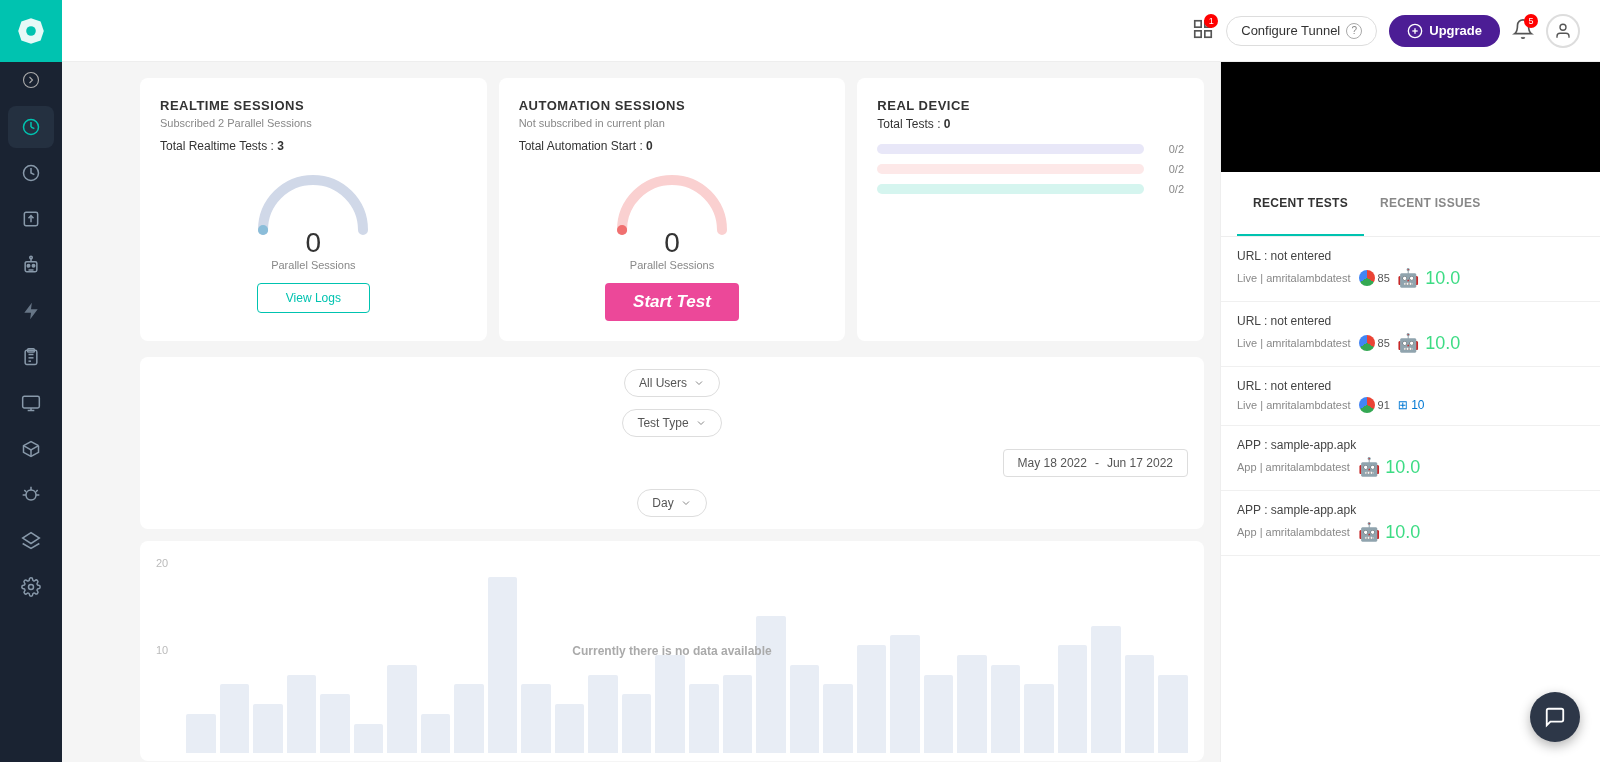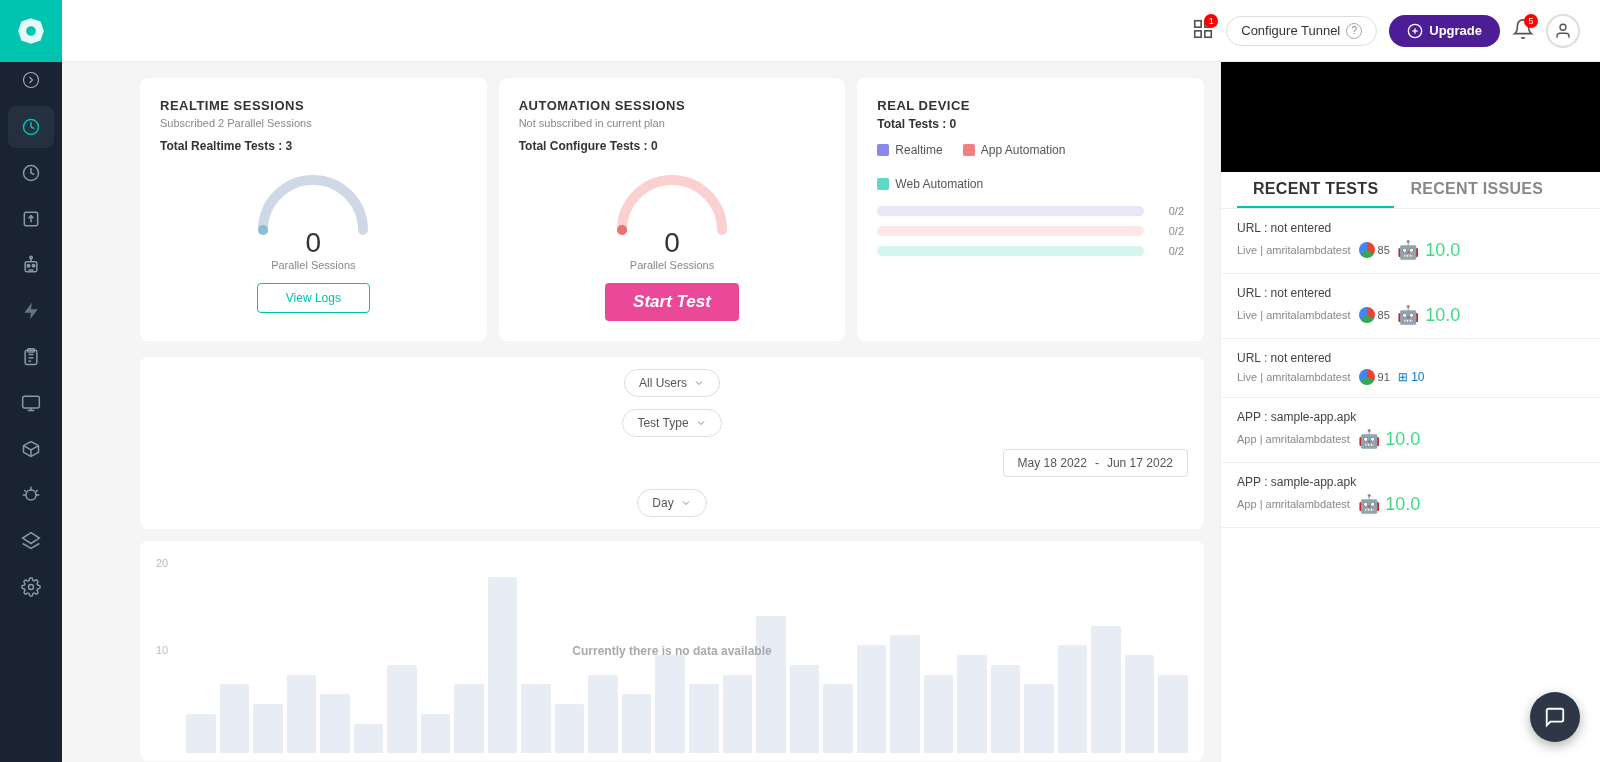--- a/index.html
+++ b/index.html
@@ -181,21 +181,21 @@
     .card-subtitle {
       font-size: 11px;
       color: #888;
       margin-bottom: 10px;
     }
     .card-total {
       font-size: 12px;
       color: #555;
       margin-bottom: 12px;
     }
-    .card-total span { color: #333; font-weight: 700; }
+    .card-total span { color: #333; font-weight: 400; }
 
     
     .gauge-container {
       display: flex;
       flex-direction: column;
       align-items: center;
       margin-bottom: 12px;
     }
     .gauge-svg { width: 130px; height: 70px; }
     .gauge-value {
@@ -376,22 +376,22 @@
       height: 110px;
       background: black;
       flex-shrink: 0;
     }
     .right-panel-tabs {
       display: flex;
       border-bottom: 1px solid #eee;
       padding: 0 16px;
     }
     .right-tab {
-      padding: 8px 16px;
-      font-size: 16px;
+      padding: 24px 16px;
+      font-size: 12px;
       font-weight: 600;
       cursor: pointer;
       color: #888;
       border-bottom: 2px solid transparent;
       letter-spacing: 0.3px;
     }
     .right-tab.active {
       color: #333;
       border-bottom: 2px solid #00c3b0;
     }
@@ -611,53 +611,39 @@
           <div class="gauge-value">0</div>
           <div class="gauge-label">Parallel Sessions</div>
         </div>
         <button class="view-logs-btn">View Logs</button>
       </div>
 
       <div class="session-card">
         <div class="card-title">AUTOMATION SESSIONS</div>
         <div class="card-subtitle">Not subscribed in current plan</div>
         <div class="card-total">
-          <span>Total Configure Tests :</span>
+          <span>Total Automation Start :</span>
           <span style="color:#333;font-weight:600;">0</span>
         </div>
         <div class="gauge-container">
           <svg class="gauge-svg" viewBox="0 0 130 70">
             <path d="M 15 65 A 50 50 0 0 1 115 65" fill="none" stroke="#fad0d0" stroke-width="10" stroke-linecap="round"></path>
             <path d="M 15 65 A 50 50 0 0 1 15.1 65" fill="none" stroke="#f07070" stroke-width="10" stroke-linecap="round"></path>
           </svg>
           <div class="gauge-value">0</div>
           <div class="gauge-label">Parallel Sessions</div>
         </div>
         <button class="start-test-btn">Start Test</button>
       </div>
 
       <div class="real-device-card">
         <div class="card-title">REAL DEVICE</div>
         <div class="card-total" style="margin-bottom:12px;">
           <span>Total Tests :</span>
           <span style="color:#333;font-weight:600;">0</span>
-        </div>
-        <div class="legend-row">
-          <div class="legend-item">
-            <div class="legend-dot" style="background:#8b87e8;"></div>
-            <span>Realtime</span>
-          </div>
-          <div class="legend-item">
-            <div class="legend-dot" style="background:#f08080;"></div>
-            <span>App Automation</span>
-          </div>
-          <div class="legend-item">
-            <div class="legend-dot" style="background:#5dd9c4;"></div>
-            <span>Web Automation</span>
-          </div>
         </div>
         <div class="progress-row">
           <div class="progress-bar-bg" style="background:#e8e7f8;">
             <div class="progress-bar-fill" style="background:#b0aeee;width:0%;"></div>
           </div>
           <span class="progress-label">0/2</span>
         </div>
         <div class="progress-row">
           <div class="progress-bar-bg" style="background:#fde8e8;">
             <div class="progress-bar-fill" style="background:#f5a0a0;width:0%;"></div>

